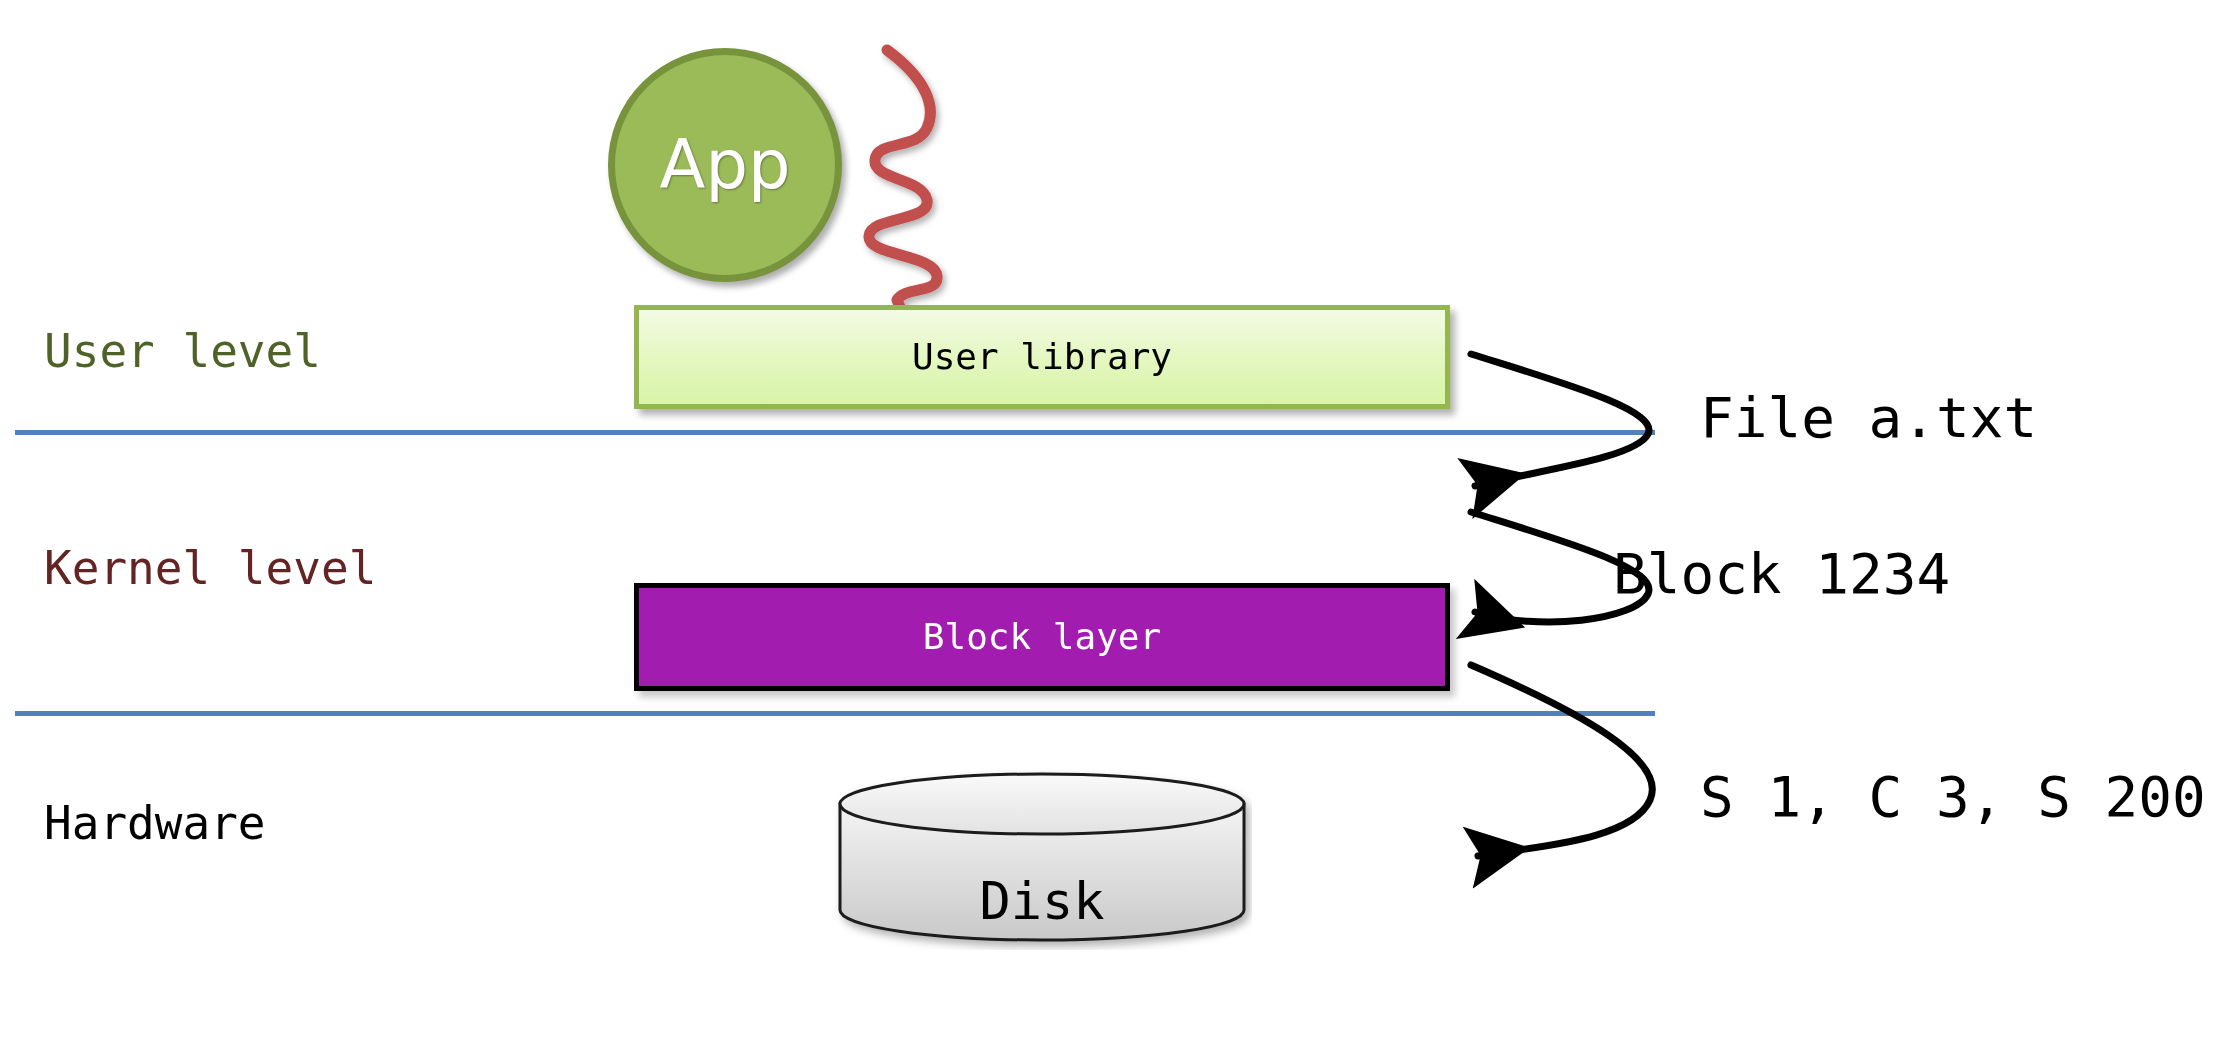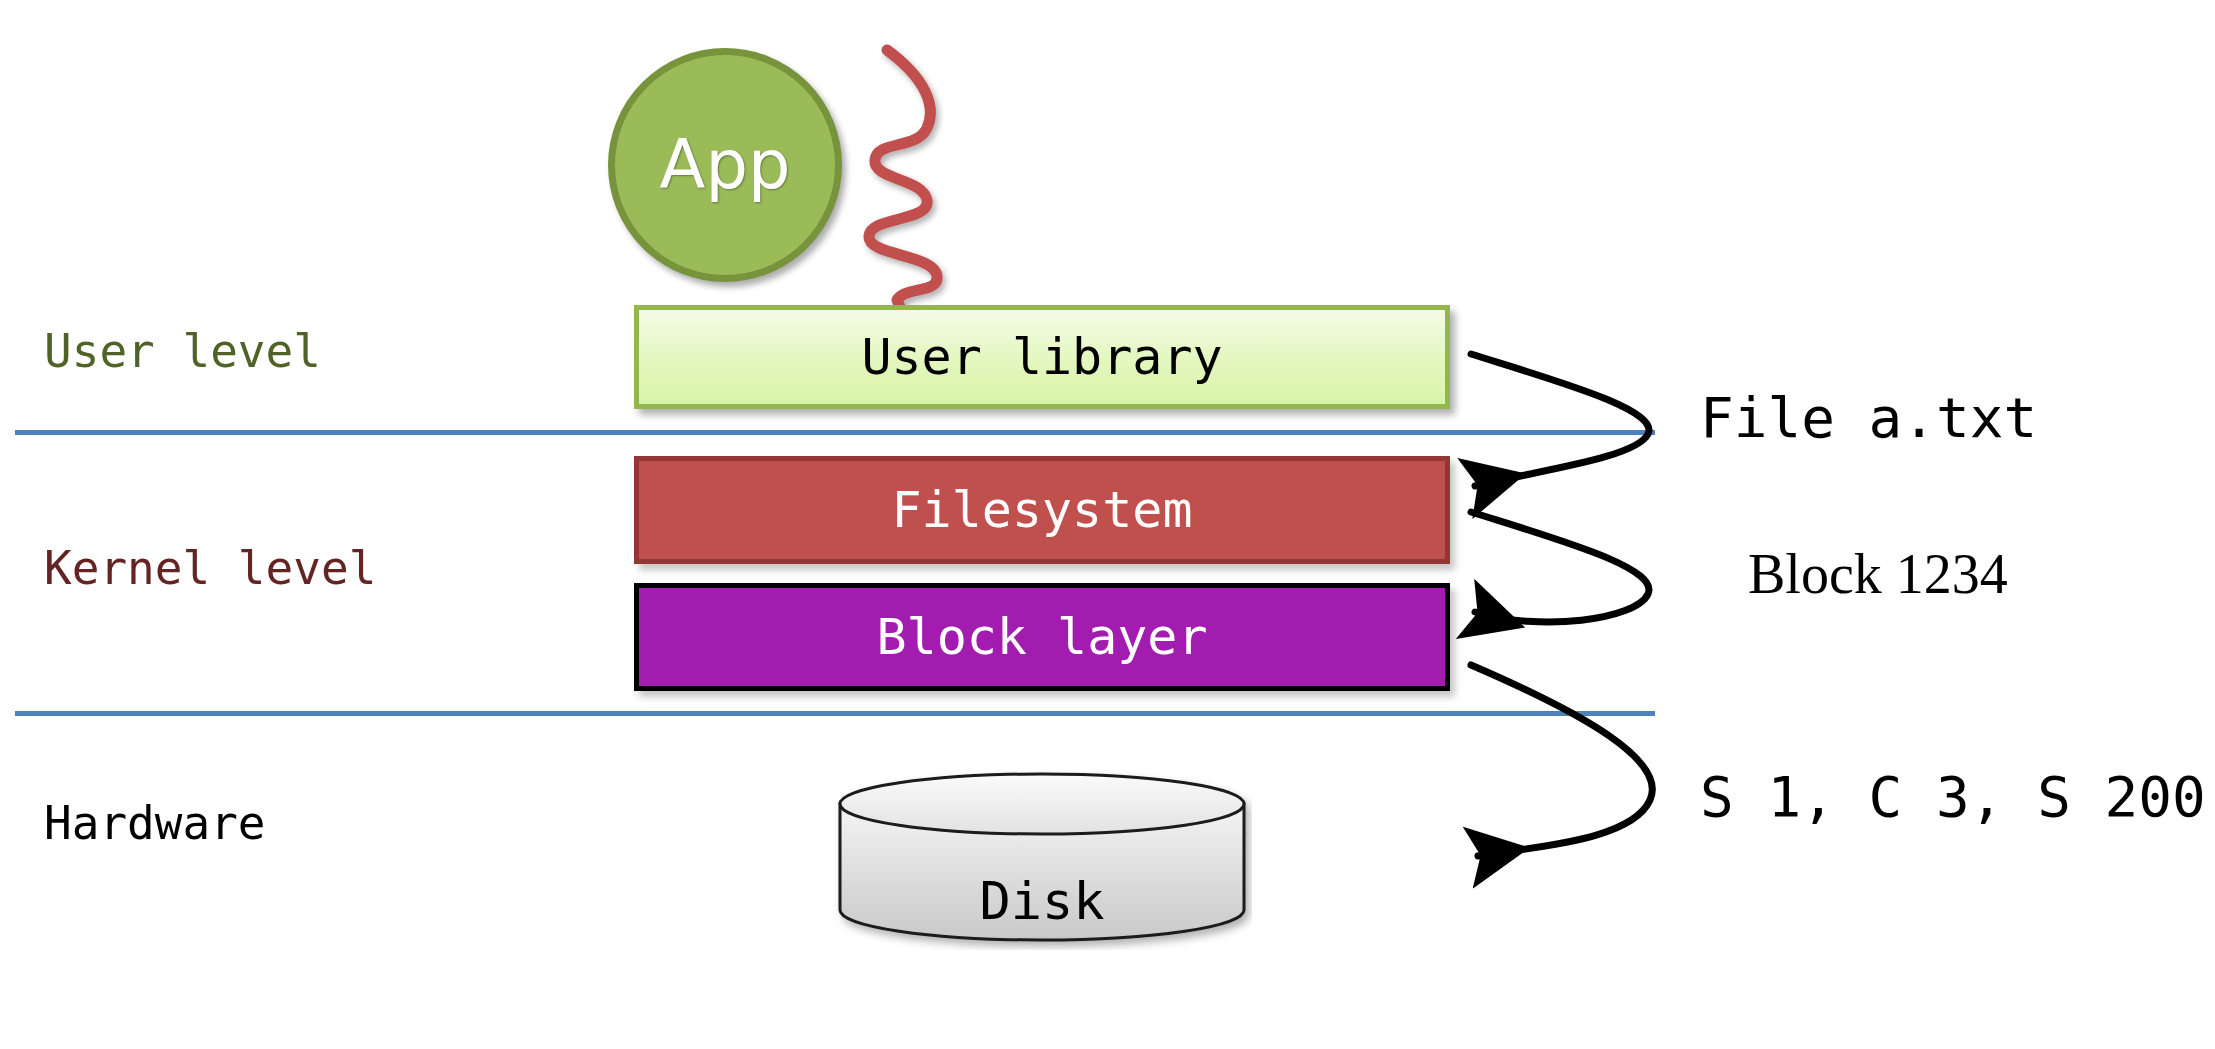--- a/index.html
+++ b/index.html
@@ -76,21 +76,21 @@
   }
 
   
   .layer-box {
     position: absolute;
     box-sizing: border-box;
     display: flex;
     align-items: center;
     justify-content: center;
     font-family: "DejaVu Sans Mono", "Liberation Mono", monospace;
-    font-size: 50px;
+    font-size: 36px;
     line-height: 1;
     white-space: pre;
   }
   #box-user-library {
     left: 634px;
     top: 305px;
     width: 816px;
     height: 104px;
     background: linear-gradient(to bottom, #F3FBE5 0%, #E3F7BE 55%, #D8F4A8 100%);
     border: 5px solid #94B64E;
@@ -152,21 +152,21 @@
   
   .annotation {
     position: absolute;
     font-family: "DejaVu Sans Mono", "Liberation Mono", monospace;
     font-size: 56px;
     line-height: 1;
     color: #000000;
     white-space: pre;
   }
   #ann-file  { left: 1700px; top: 390px; }
-  #ann-block { left: 1748px; top: 546px; font-family: Liberation Serif, serif; }
+  #ann-block { left: 1613px; top: 546px; }
   #ann-chs   { left: 1700px; top: 745px; margin-top: 24px; }
 </style>
 </head>
 <body>
 
 <div id="stage">
 
   <div class="divider" id="divider-user-kernel"></div>
   <div class="divider" id="divider-kernel-hw"></div>
 
@@ -189,23 +189,20 @@
              C 62 122, 22 112, 20 132
              C 18 152, 68 150, 72 172
              C 76 194, 16 188, 14 208
              C 12 228, 80 226, 82 248
              C 84 266, 50 258, 42 272
              L 48 286" fill="none" stroke="#C0504D" stroke-width="11" stroke-linecap="round" stroke-linejoin="round" filter="url(#sqshadow)"></path>
   </svg>
 
   <div class="layer-box" id="box-user-library">
     <span>User library</span>
-  </div>
-  <div class="layer-box" id="box-filesystem">
-    <span>Filesystem</span>
   </div>
   <div class="layer-box" id="box-block-layer">
     <span>Block layer</span>
   </div>
 
   <svg id="disk" viewBox="0 0 420 180">
     <defs>
       <linearGradient id="diskSide" x1="0" y1="0" x2="0" y2="1">
         <stop offset="0%" stop-color="#F4F4F4"></stop>
         <stop offset="55%" stop-color="#DCDCDC"></stop>

